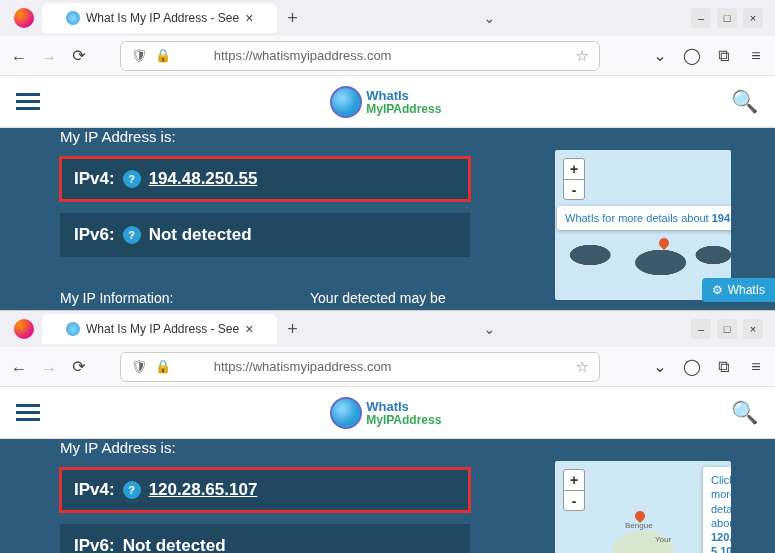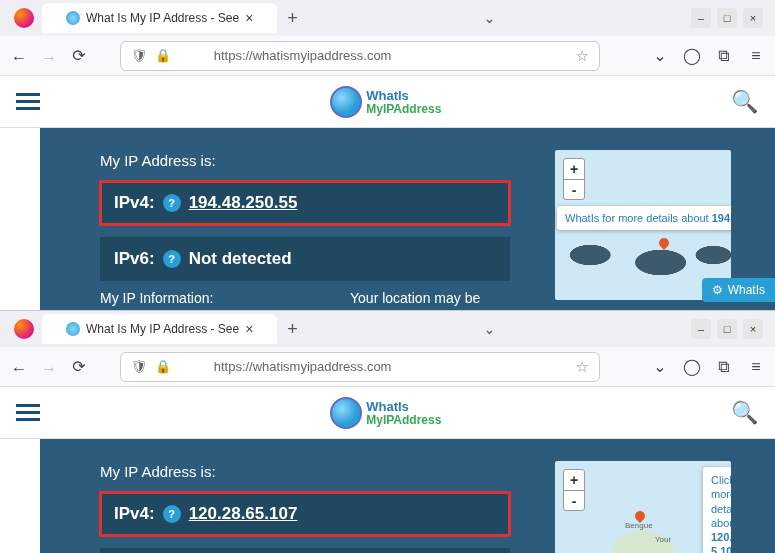--- a/index.html
+++ b/index.html
@@ -23,21 +23,21 @@
 .ricon { width: 18px; height: 18px; color: #444; cursor: pointer; display: flex; align-items: center; justify-content: center; }
 .site-header { height: 52px; background: #fff; display: flex; align-items: center; padding: 0 16px; justify-content: space-between; border-bottom: 1px solid #e0e0e0; }
 .hamburger { display: flex; flex-direction: column; gap: 4px; cursor: pointer; }
 .hamburger span { width: 24px; height: 3px; background: #1a4d7a; }
 .logo { display: flex; align-items: center; gap: 4px; }
 .logo-globe { width: 32px; height: 32px; border-radius: 50%; background: radial-gradient(circle at 35% 35%, #8fd9ff, #2a9fd6 60%); border: 2px solid #66c; position: relative; }
 .logo-text { font-size: 13px; font-weight: bold; line-height: 1; }
 .logo-text .l1 { color: #2a7cb8; }
 .logo-text .l2 { color: #3aa758; font-size: 12px; }
 .search-icon-big { font-size: 22px; color: #1a4d7a; cursor: pointer; }
-.content { background: linear-gradient(#2d5b7c, #2d5b7c); padding: 24px 0 0 60px; position: relative; overflow: hidden; color: #fff; margin-left: 40px; }
+.content { background: linear-gradient(#2d5b7c, #2d5b7c); padding: 0 0 0 60px; position: relative; overflow: hidden; color: #fff; }
 .c1 { height: 182px; }
 .c2 { height: 172px; }
 .heading { font-size: 15px; margin-bottom: 12px; font-weight: 500; }
 .ip-row { background: #204860; padding: 12px 14px; width: 410px; display: flex; align-items: center; gap: 8px; font-size: 17px; font-weight: 600; }
 .ip-row.highlight { outline: 3px solid #e03030; outline-offset: -2px; }
 .ip-label { color: #fff; }
 .help-circ { width: 18px; height: 18px; border-radius: 50%; background: #2a9fd6; color: #fff; font-size: 11px; display: inline-flex; align-items: center; justify-content: center; font-weight: bold; }
 .ip-val { text-decoration: underline; }
 .subheading { font-size: 14px; margin-top: 16px; }
 .map-panel { position: absolute; right: 44px; top: 22px; width: 176px; height: 150px; background: #cfe8f5; border-radius: 2px; overflow: hidden; }
@@ -122,21 +122,21 @@
       <span class="ip-label">IPv4:</span>
       <span class="help-circ">?</span>
       <span class="ip-val">194.48.250.55</span>
     </div>
     <div class="ip-row" style="margin-top:12px">
       <span class="ip-label">IPv6:</span>
       <span class="help-circ">?</span>
       <span>Not detected</span>
     </div>
     <div class="subheading" style="position:absolute;bottom:4px;left:60px">My IP Information:</div>
-    <div class="loc-text">Your location may be</div>
+    <div class="loc-text">Your detected may be</div>
     <div class="map-panel">
       <div class="map-land"></div>
       <div class="zoom-ctrl">
         <div class="zoom-btn">+</div>
         <div class="zoom-btn">-</div>
       </div>
       <div class="map-tooltip tt1">
         <span class="tip">WhatIs for more details about </span><span class="tbold">194.48.250.5</span>
       </div>
       <div class="marker"></div>

